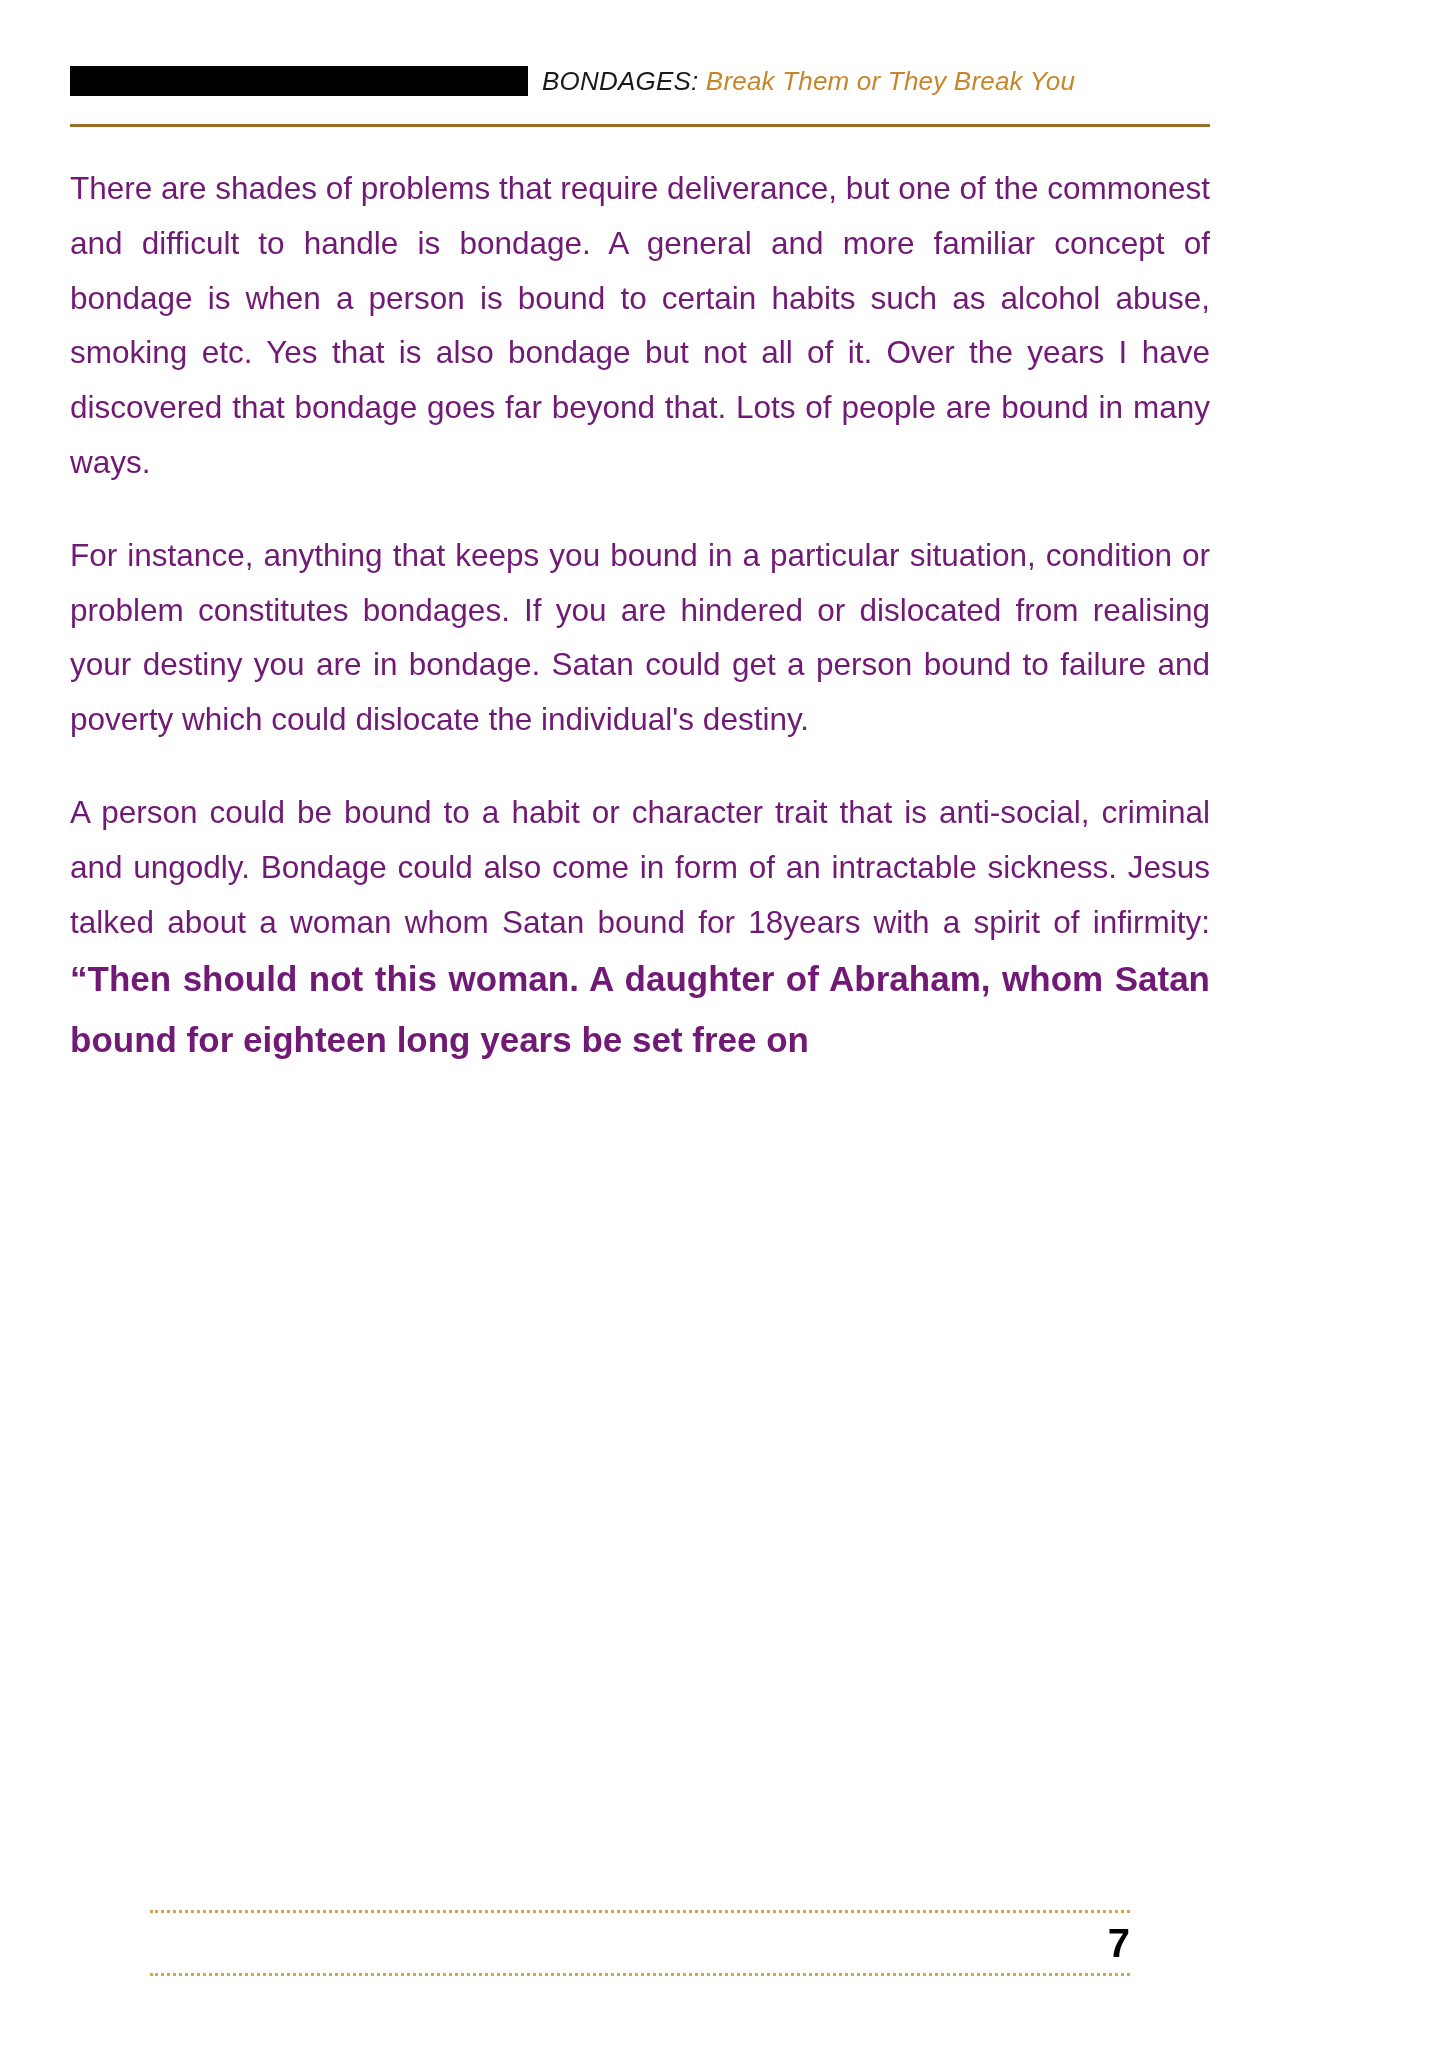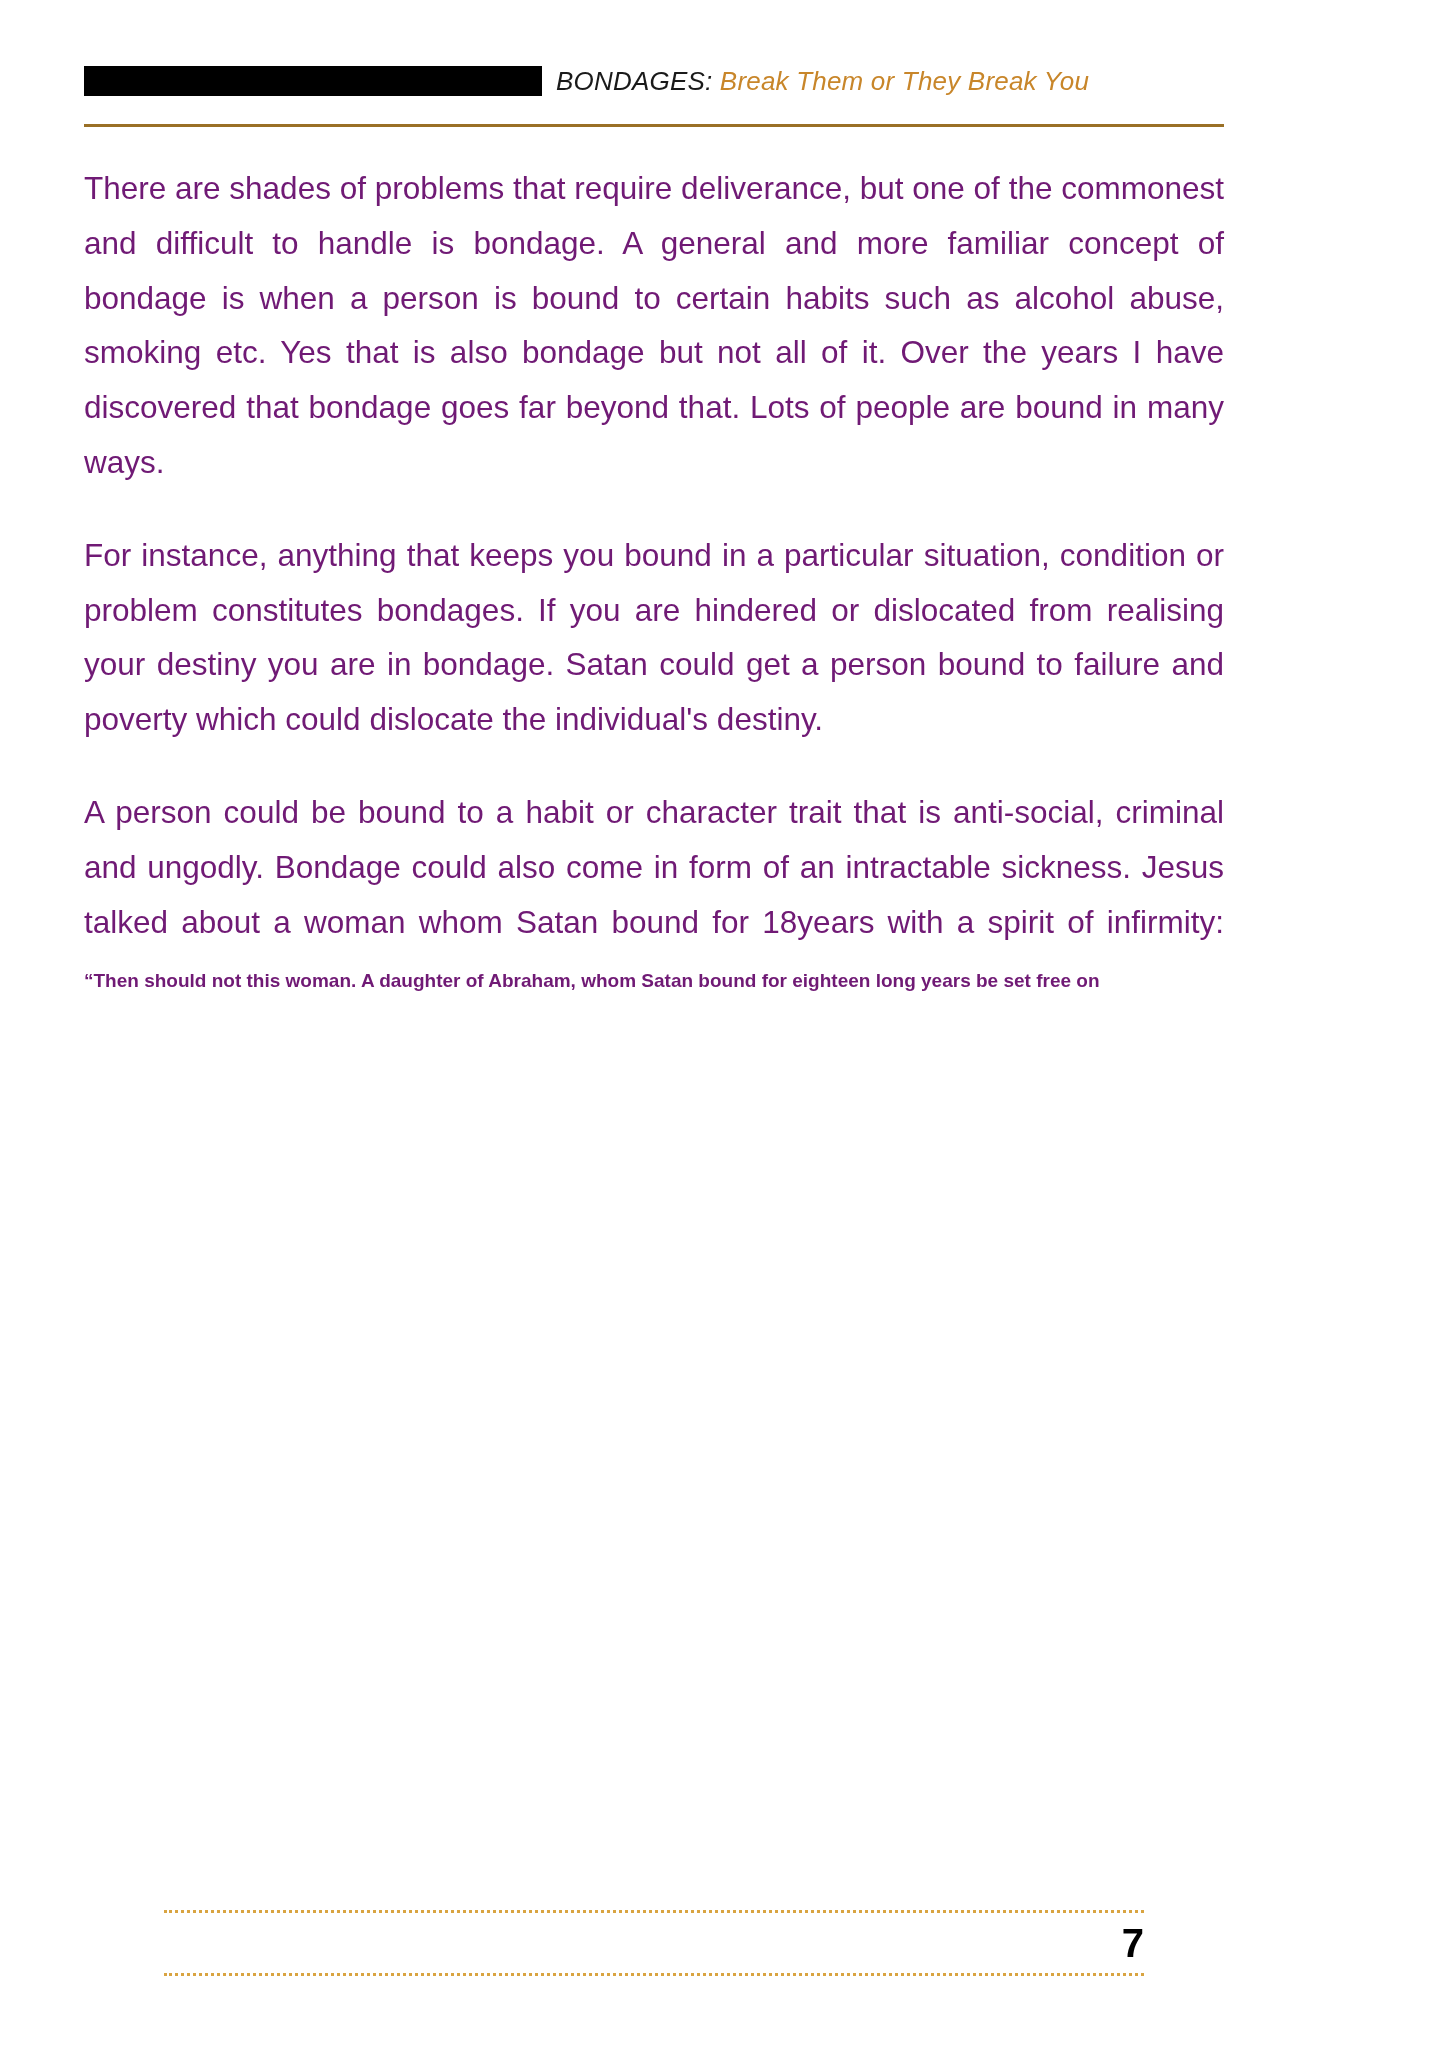--- a/index.html
+++ b/index.html
@@ -10,21 +10,21 @@
   body {
     width: 1444px;
     height: 2048px;
     font-family: "Liberation Sans", sans-serif;
     color: #000000;
     position: relative;
     overflow: hidden;
   }
   .page {
     position: absolute;
-    left: 16px;
+    left: 2px;
     top: 0;
     width: 1276px;
     height: 2048px;
     box-sizing: border-box;
     padding: 0 68px;
   }
 
   
   .header {
     display: flex;
@@ -90,21 +90,21 @@
     margin: 0 0 38px 0;
     font-size: 31.5px;
     line-height: 1.74;
     text-align: justify;
     color: #701a75;
   }
   p.para:last-child {
     margin-bottom: 0;
   }
   .quote-run {
-    font-size: 19px;
+    font-size: 35px;
     font-weight: bold;
     line-height: 1.74;
   }
 
   
   .footer {
     position: absolute;
     left: 148px;
     right: 148px;
     bottom: 72px;

